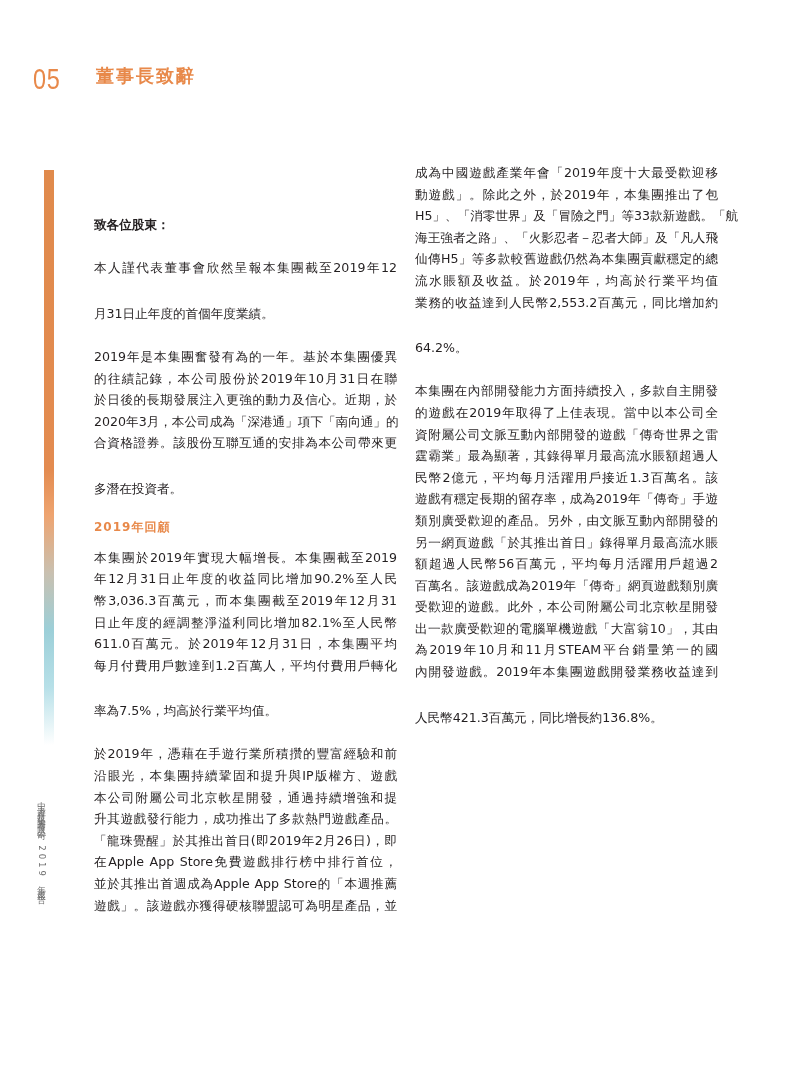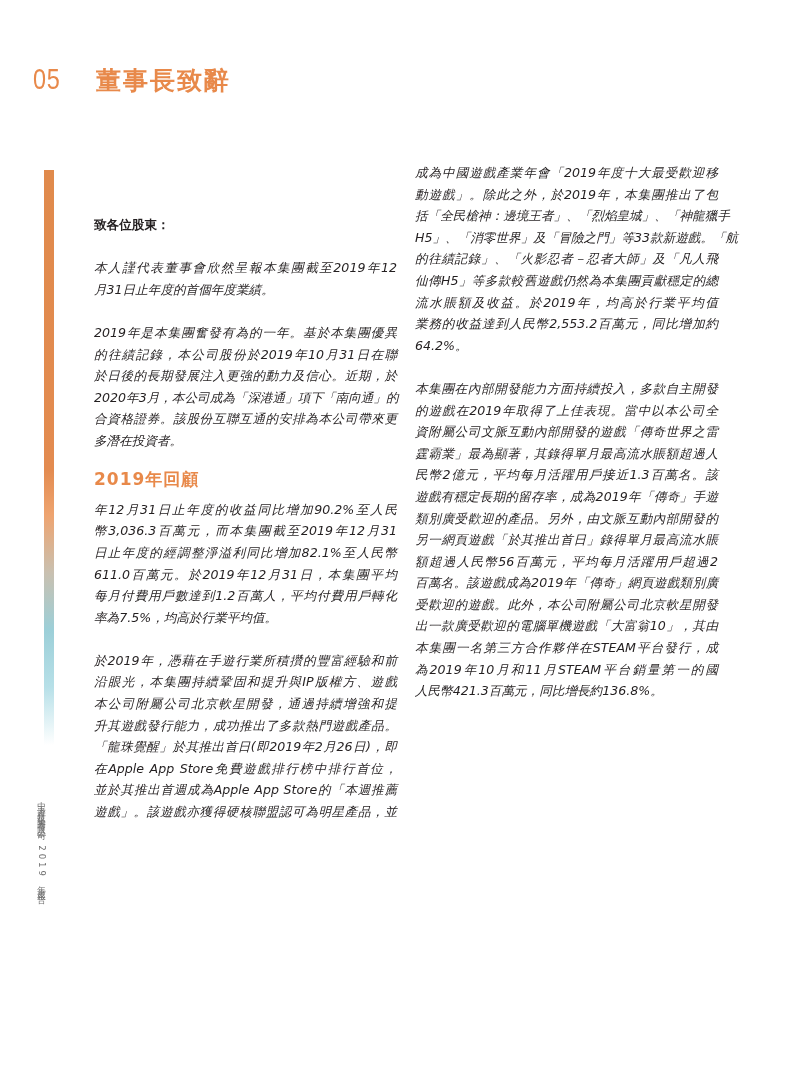--- a/index.html
+++ b/index.html
@@ -1,36 +1,36 @@
 <!DOCTYPE html>
 <html><head>
 <meta charset="utf-8">
 <style>
   html, body { margin: 0; padding: 0; background: #ffffff; }
   body { width: 794px; height: 1077px; position: relative; overflow: hidden;
          font-family: "DejaVu Sans", "Liberation Sans", sans-serif; color: #231f20; }
   .section-num { position: absolute; left: 33px; top: 62px; font-size: 30px; color: #e8894a;
                  font-family: "Liberation Sans", sans-serif; font-weight: 300; letter-spacing: 1px;
                  transform: scaleX(0.78); transform-origin: left top; }
-  .page-title { position: absolute; left: 96px; top: 64px; font-size: 25px; color: #e8894a;
+  .page-title { position: absolute; left: 96px; top: 64px; font-size: 18px; color: #e8894a;
                 font-weight: bold; letter-spacing: 2px; text-align: right; }
   .side-bar { position: absolute; left: 44px; top: 170px; width: 10px; height: 575px;
               background: linear-gradient(to bottom, #e08a4c 0%, #e38b50 52%, #eea470 60%,
               #c9c0b0 70%, #9ccfd8 80%, #b7e0e8 90%, #ffffff 100%); }
   .side-caption { position: absolute; left: 34px; top: 795px; width: 14px;
                   writing-mode: vertical-rl; font-size: 8.5px; color: #6d6d6d; letter-spacing: 3px; }
   .col { position: absolute; top: 166px; width: 303px; font-size: 12.6px; line-height: 21.6px; }
   .col-left { left: 94px; }
   .col-right { left: 415px; top: 162px; }
   .line { display: block; text-align: justify; text-align-last: justify; white-space: nowrap;
           height: 21.6px; overflow: visible; }
-  .line.last { text-align-last: left; }
-  .para { margin-bottom: 21.6px; font-style: italic; }
+  .line.last { text-align-last: left; margin-top: 24px; }
+  .para { margin-bottom: 21.6px; }
   .salutation { font-weight: bold; margin-bottom: 21.6px; display: block; margin-top: 48px; }
-  .subhead { color: #e8894a; font-size: 17px; font-weight: bold; margin: -4px 0 8px 0;
+  .subhead { color: #e8894a; font-size: 12px; font-weight: bold; margin: -4px 0 8px 0;
              letter-spacing: 1px; display: block; }
 </style>
 </head>
 <body>
 
 <div class="section-num">05</div>
 <div class="page-title">董事長致辭</div>
 
 <div class="side-bar"></div>
 <div class="side-caption">中手游科技集團有限公司 | 2019年度報告</div>
@@ -48,20 +48,21 @@
     <span class="line">的往績記錄，本公司股份於2019年10月31日在聯</span>
     <span class="line">於日後的長期發展注入更強的動力及信心。近期，於</span>
     <span class="line">2020年3月，本公司成為「深港通」項下「南向通」的</span>
     <span class="line">合資格證券。該股份互聯互通的安排為本公司帶來更</span>
     <span class="line last">多潛在投資者。</span>
   </div>
 
   <span class="subhead">2019年回顧</span>
 
   <div class="para">
+    <span class="line">本集團於2019年實現大幅增長。本集團截至2019</span>
     <span class="line">年12月31日止年度的收益同比增加90.2%至人民</span>
     <span class="line">幣3,036.3百萬元，而本集團截至2019年12月31</span>
     <span class="line">日止年度的經調整淨溢利同比增加82.1%至人民幣</span>
     <span class="line">611.0百萬元。於2019年12月31日，本集團平均</span>
     <span class="line">每月付費用戶數達到1.2百萬人，平均付費用戶轉化</span>
     <span class="line last">率為7.5%，均高於行業平均值。</span>
   </div>
 
   <div class="para">
     <span class="line">於2019年，憑藉在手遊行業所積攢的豐富經驗和前</span>
@@ -72,39 +73,38 @@
     <span class="line">在Apple App Store免費遊戲排行榜中排行首位，</span>
     <span class="line">並於其推出首週成為Apple App Store的「本週推薦</span>
     <span class="line">遊戲」。該遊戲亦獲得硬核聯盟認可為明星產品，並</span>
   </div>
 </div>
 
 <div class="col col-right">
   <div class="para">
     <span class="line">成為中國遊戲產業年會「2019年度十大最受歡迎移</span>
     <span class="line">動遊戲」。除此之外，於2019年，本集團推出了包</span>
-    <span class="line">括「全民槍神：邊境王者」、「烈焰皇城」、「神龍獵手</span>
     <span class="line">H5」、「消零世界」及「冒險之門」等33款新遊戲。「航</span>
-    <span class="line">的往績記錄」、「火影忍者－忍者大師」及「凡人飛</span>
+    <span class="line">海王強者之路」、「火影忍者－忍者大師」及「凡人飛</span>
     <span class="line">仙傳H5」等多款較舊遊戲仍然為本集團貢獻穩定的總</span>
     <span class="line">流水賬額及收益。於2019年，均高於行業平均值</span>
     <span class="line">業務的收益達到人民幣2,553.2百萬元，同比增加約</span>
     <span class="line last">64.2%。</span>
   </div>
 
   <div class="para">
     <span class="line">本集團在內部開發能力方面持續投入，多款自主開發</span>
     <span class="line">的遊戲在2019年取得了上佳表現。當中以本公司全</span>
     <span class="line">資附屬公司文脈互動內部開發的遊戲「傳奇世界之雷</span>
     <span class="line">霆霸業」最為顯著，其錄得單月最高流水賬額超過人</span>
     <span class="line">民幣2億元，平均每月活躍用戶接近1.3百萬名。該</span>
     <span class="line">遊戲有穩定長期的留存率，成為2019年「傳奇」手遊</span>
     <span class="line">類別廣受歡迎的產品。另外，由文脈互動內部開發的</span>
     <span class="line">另一網頁遊戲「於其推出首日」錄得單月最高流水賬</span>
     <span class="line">額超過人民幣56百萬元，平均每月活躍用戶超過2</span>
     <span class="line">百萬名。該遊戲成為2019年「傳奇」網頁遊戲類別廣</span>
     <span class="line">受歡迎的遊戲。此外，本公司附屬公司北京軟星開發</span>
     <span class="line">出一款廣受歡迎的電腦單機遊戲「大富翁10」，其由</span>
-    <span class="line">本集團一名第三方合作夥伴在STEAM平台發行，成</span>
     <span class="line">為2019年10月和11月STEAM平台銷量第一的國</span>
+    <span class="line">內開發遊戲。2019年本集團遊戲開發業務收益達到</span>
     <span class="line last">人民幣421.3百萬元，同比增長約136.8%。</span>
   </div>
 </div>
 
 </body></html>

